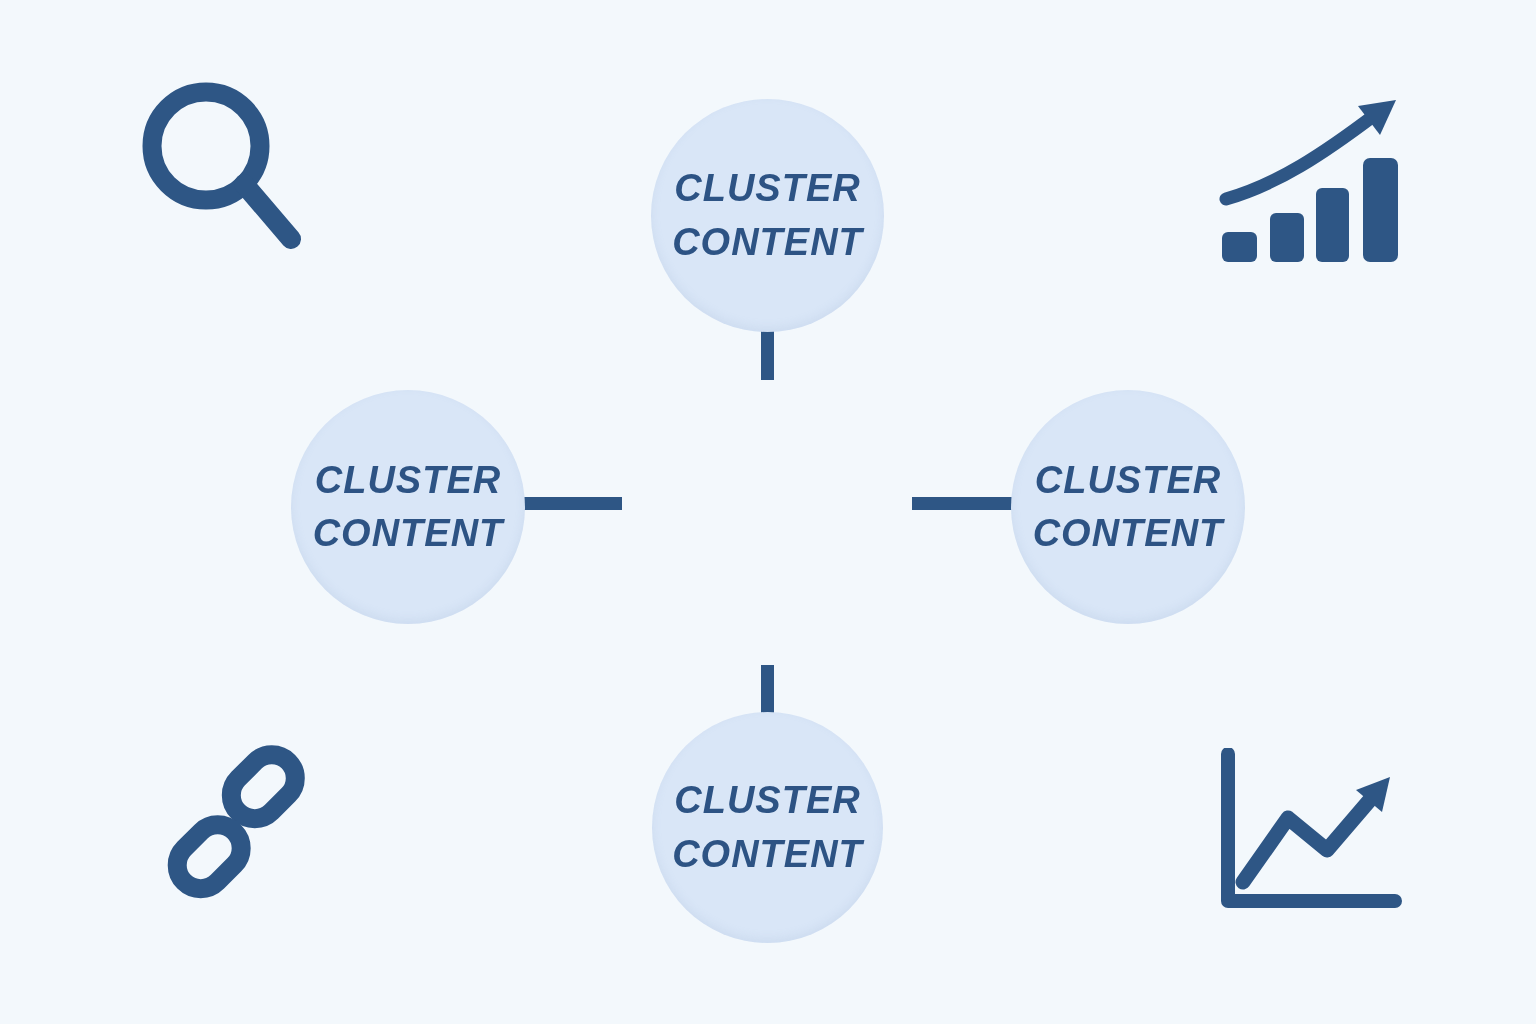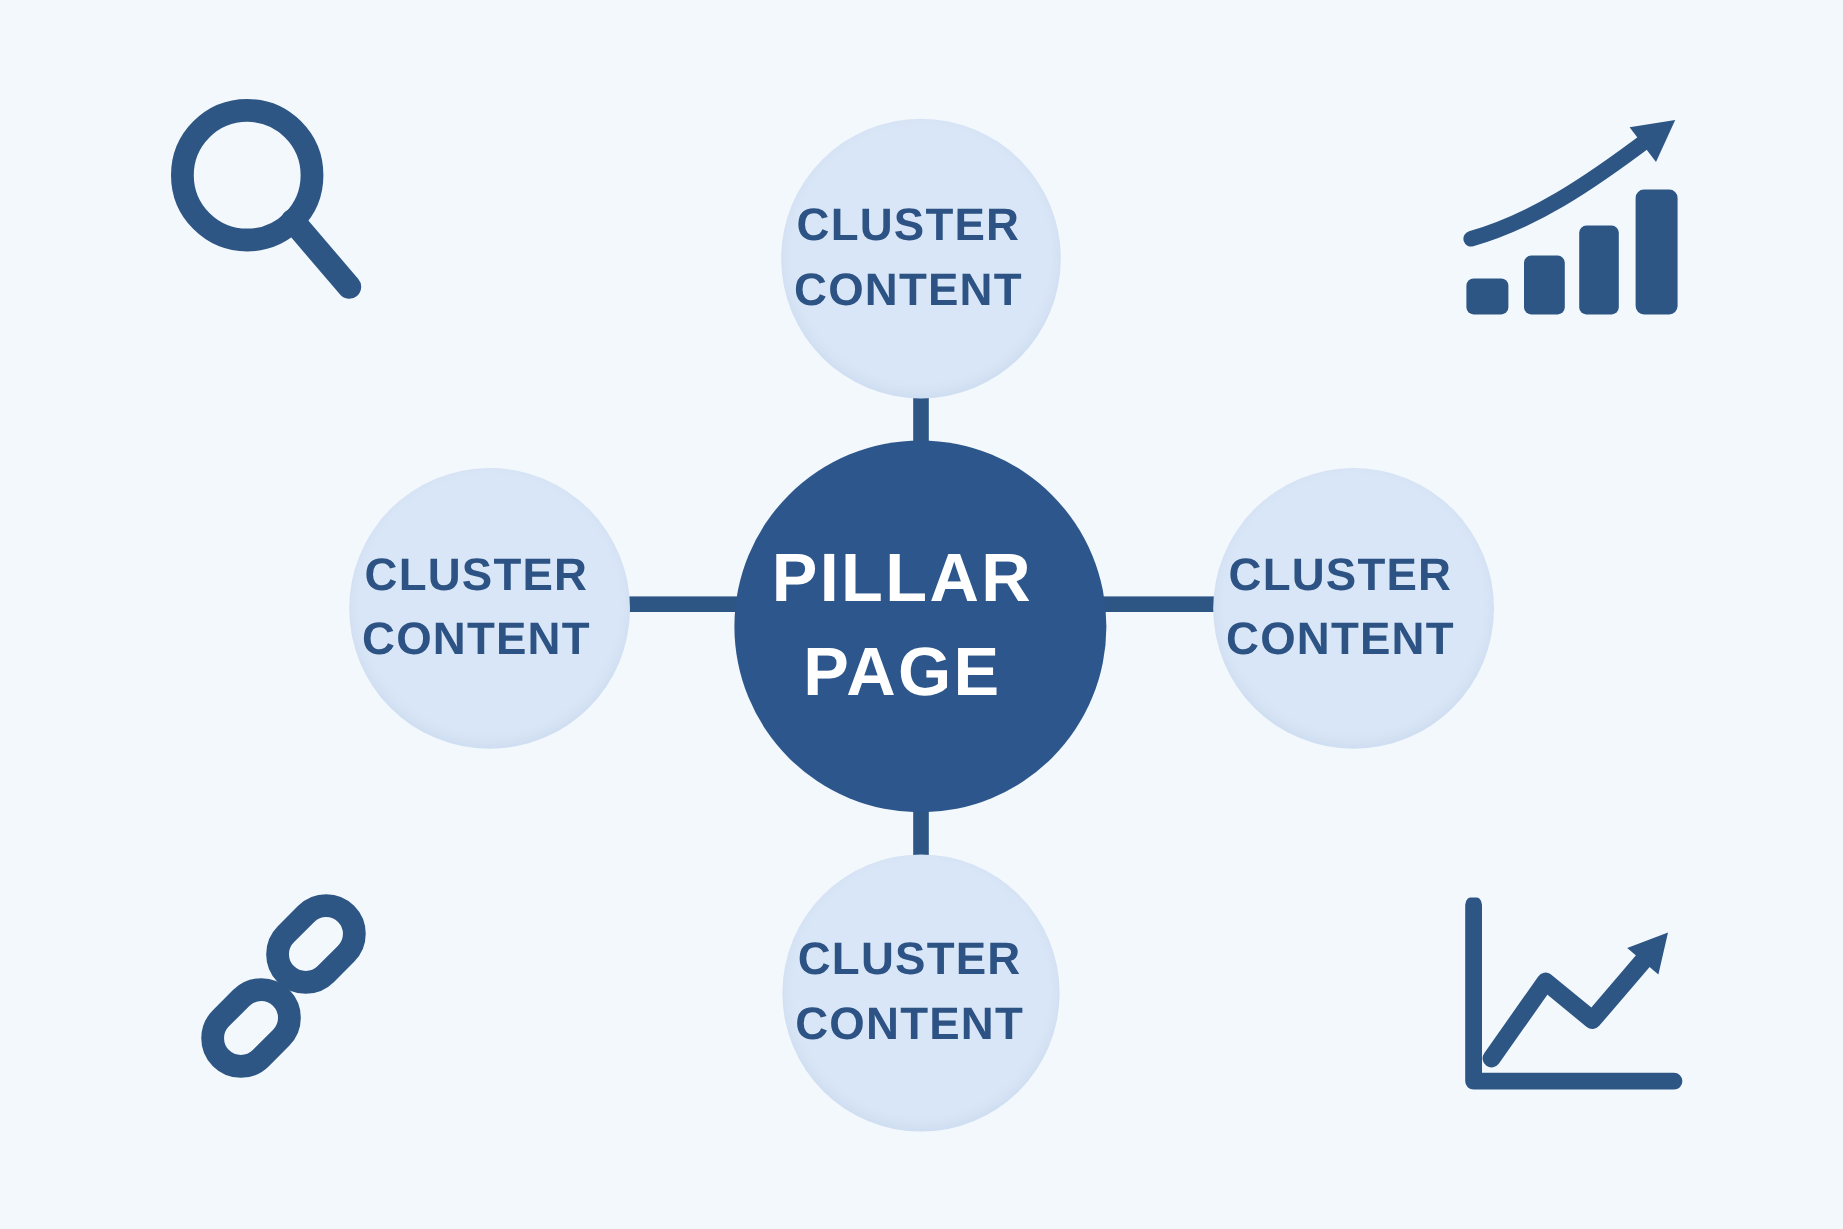--- a/index.html
+++ b/index.html
@@ -28,22 +28,23 @@
   .connector-top    { left: 761px; top: 325px; width: 13px; height: 55px; }
   .connector-bottom { left: 761px; top: 665px; width: 13px; height: 58px; }
   .connector-left   { left: 512px; top: 497px; width: 110px; height: 13px; }
   .connector-right  { left: 912px; top: 497px; width: 110px; height: 13px; }
   
   .node {
     position: absolute;
     border-radius: 50%;
     display: flex;
     align-items: center;
-    justify-content: flex-start;
+    justify-content: center;
     text-align: center;
+    font-style: italic;
   }
   .cluster {
     background: var(--cluster-fill);
     box-shadow: inset 0 -4px 10px rgba(140,170,205,0.16);
   }
   .cluster-top    { left: 651px; top:  99px; width: 233px; height: 233px; }
   .cluster-left   { left: 291px; top: 390px; width: 234px; height: 234px; }
   .cluster-right  { left: 1011px; top: 390px; width: 234px; height: 234px; }
   .cluster-bottom { left: 652px; top: 712px; width: 231px; height: 231px; }
   .pillar {
@@ -89,23 +90,20 @@
   <div class="node cluster cluster-left">
     <div class="cluster-label">CLUSTER CONTENT</div>
   </div>
   <div class="node cluster cluster-right">
     <div class="cluster-label">CLUSTER CONTENT</div>
   </div>
   <div class="node cluster cluster-bottom">
     <div class="cluster-label">CLUSTER CONTENT</div>
   </div>
 
-  <div class="node pillar">
-    <div class="pillar-label">PILLAR PAGE</div>
-  </div>
 
   <svg class="corner-icon icon-search" width="165" height="170" viewBox="0 0 165 170">
     <circle cx="66" cy="66" r="54" fill="none" stroke="currentColor" stroke-width="19"></circle>
     <line x1="104" y1="104" x2="151" y2="159" stroke="currentColor" stroke-width="20" stroke-linecap="round"></line>
   </svg>
 
   <svg class="corner-icon icon-bars" width="186" height="176" viewBox="0 0 186 176">
     <rect x="4" y="140" width="35" height="30" rx="6" fill="currentColor"></rect>
     <rect x="52" y="121" width="34" height="49" rx="6" fill="currentColor"></rect>
     <rect x="98" y="96" width="33" height="74" rx="6" fill="currentColor"></rect>

